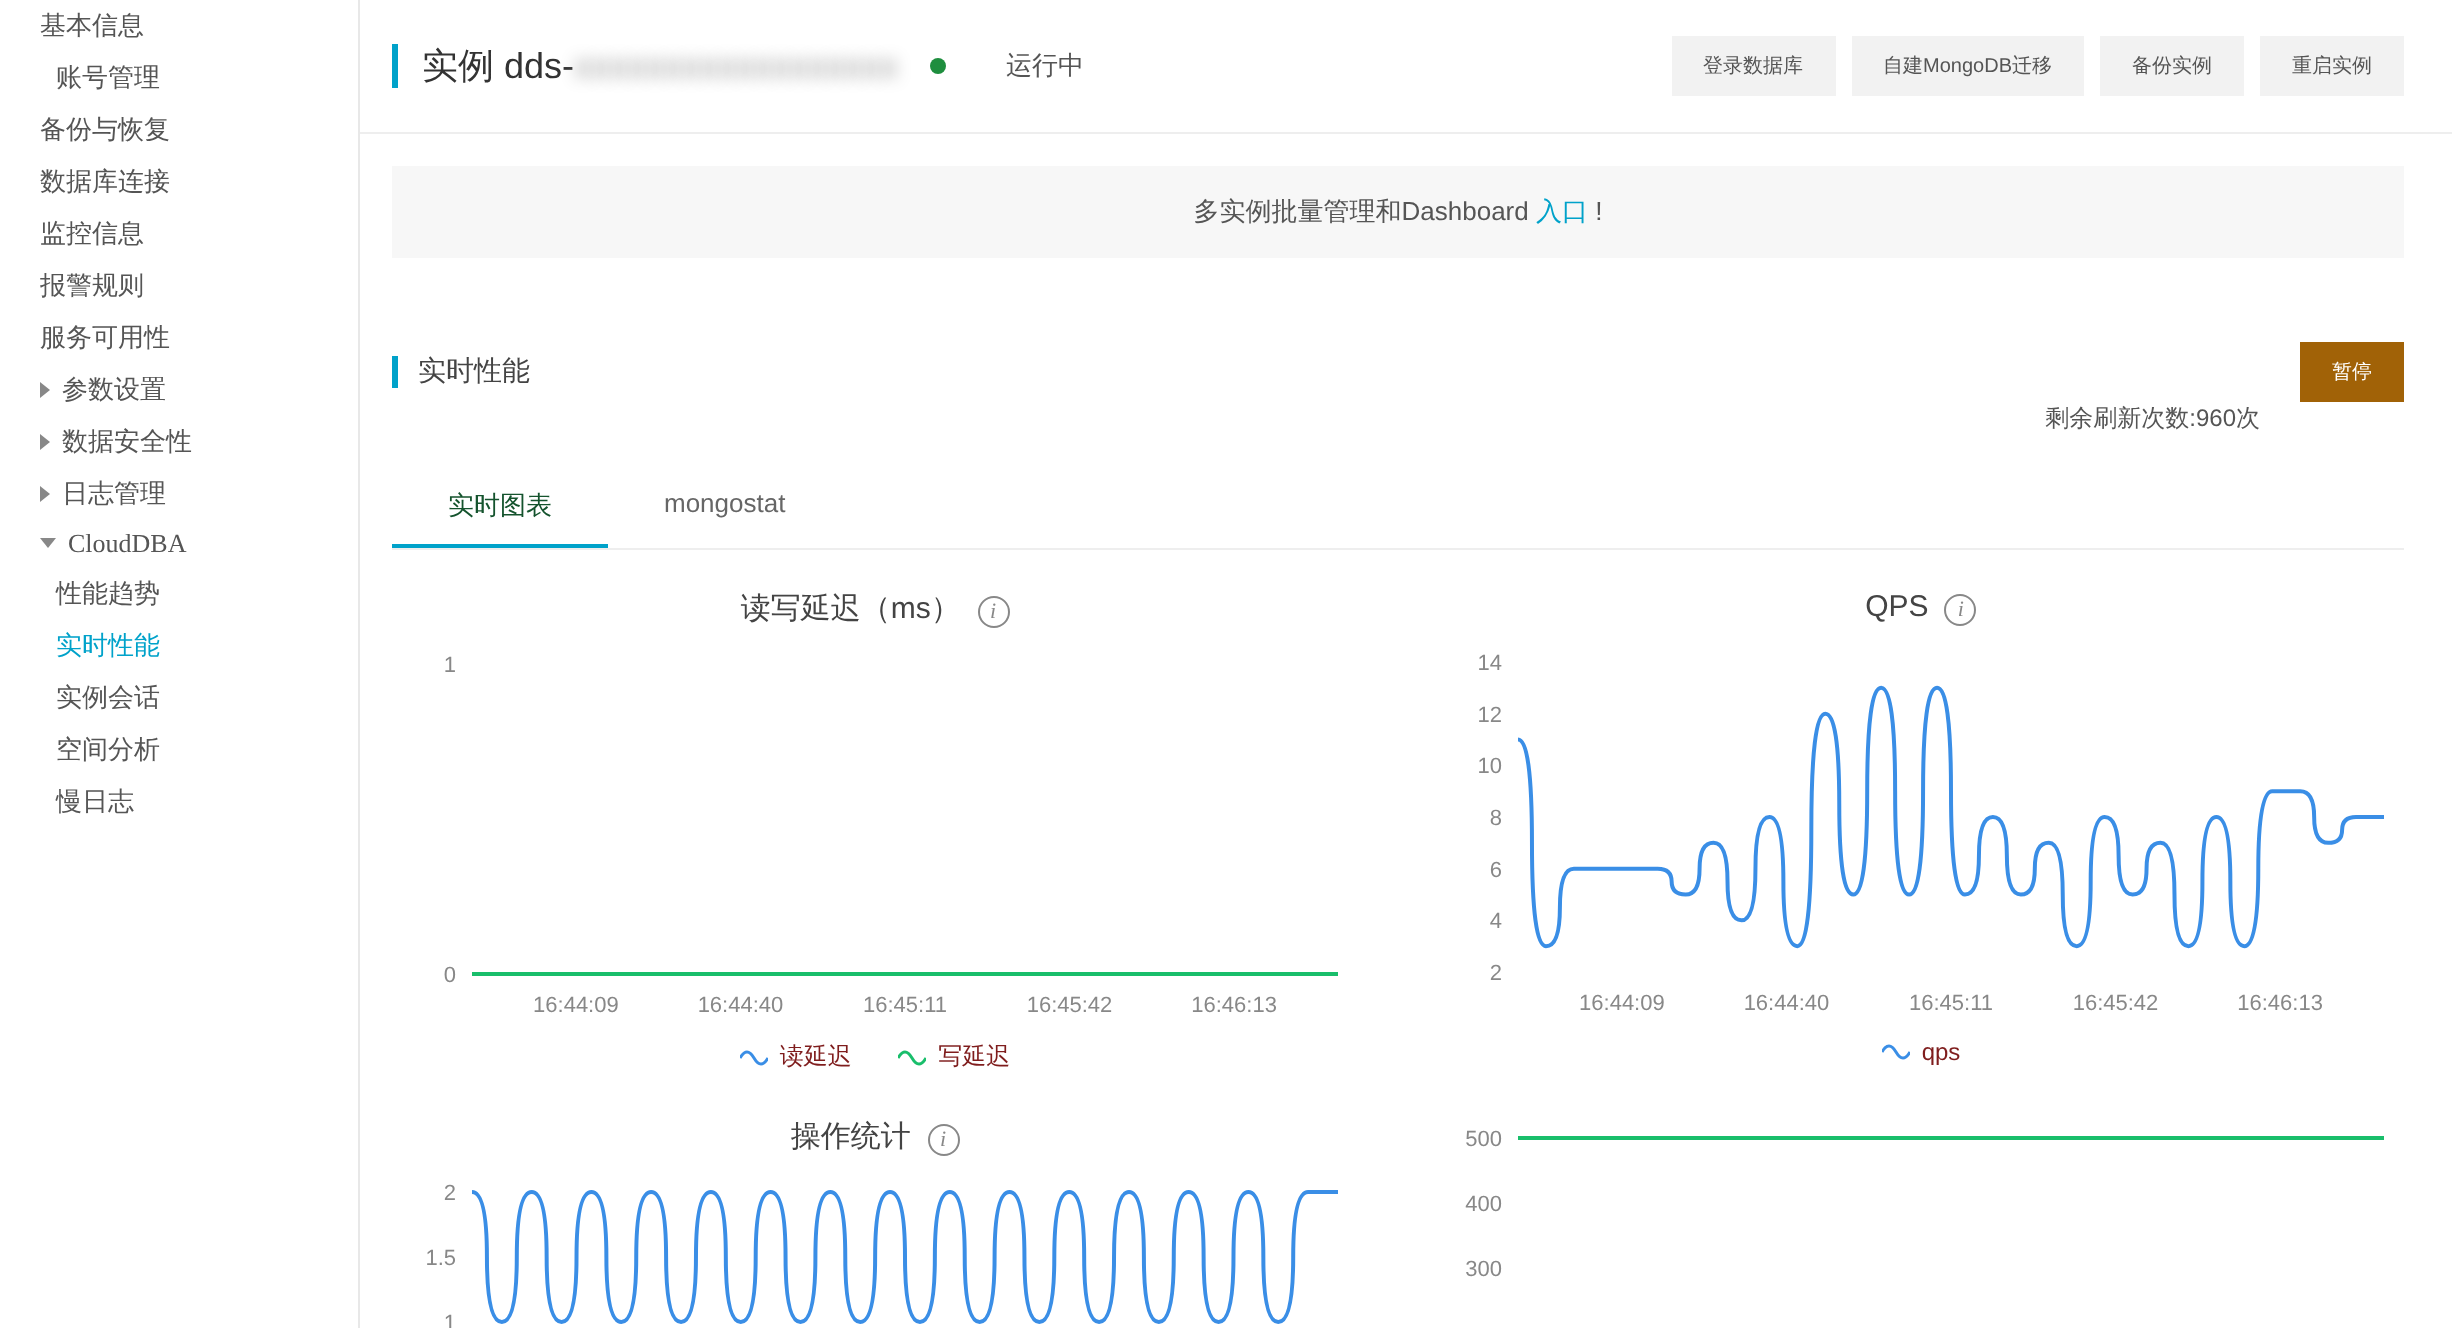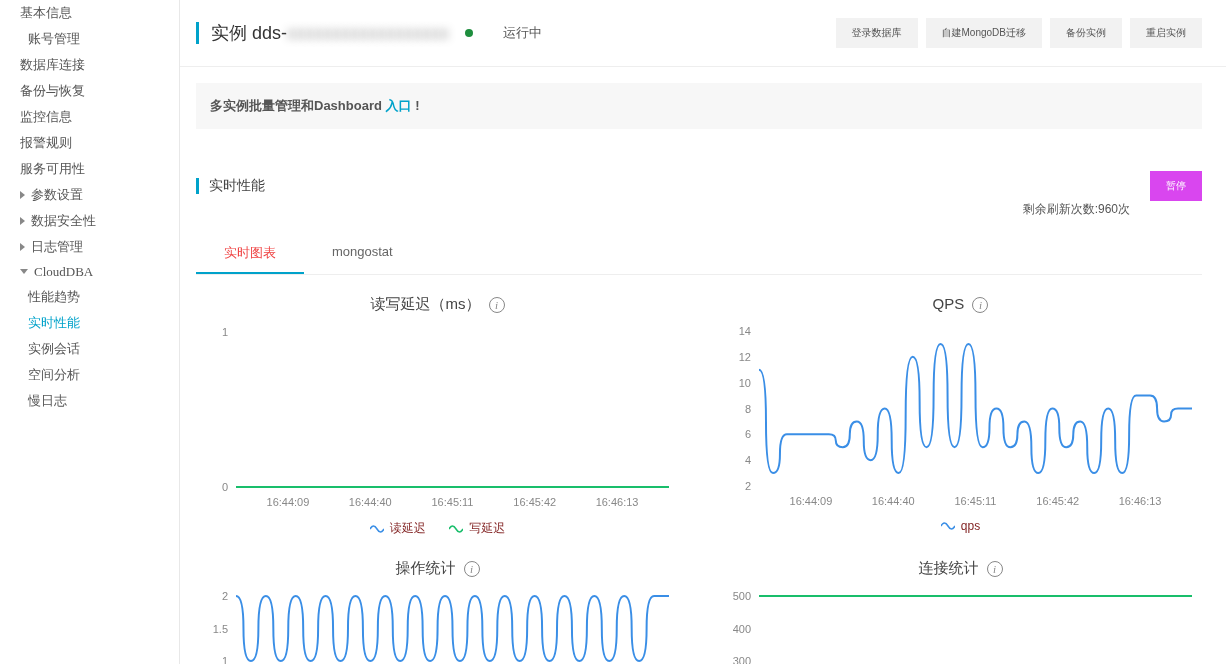--- a/index.html
+++ b/index.html
@@ -13,32 +13,32 @@
 .sidebar-sub { padding-left: 28px; }
 .main { flex: 1; overflow-y: auto; background: #fff; }
 .header { display: flex; align-items: center; padding: 18px 24px 18px 16px; border-bottom: 1px solid #eee; }
 .header-title-wrap { display: flex; align-items: center; flex: 1; }
 .vbar { width: 3px; height: 22px; background: #00a2ca; margin-right: 12px; }
 .header-title { font-size: 18px; color: #333; }
 .blur { color: transparent; text-shadow: 0 0 8px #999; user-select: none; }
 .status-dot { display: inline-block; width: 8px; height: 8px; border-radius: 50%; background: #1e8e3e; margin: 0 6px 0 16px; }
 .status-text { color: #555; font-size: 13px; margin-left: 24px; }
 .btn { background: #f2f2f2; border: none; color: #555; padding: 8px 16px; margin-left: 8px; cursor: pointer; font-size: 10px; }
-.btn-primary { background: #d946ef; color: #fff; }
-.banner { margin: 16px 24px 0 16px; background: #f7f7f7; padding: 14px; text-align: left; color: #555; font-weight: bold; }
+.btn-primary { background: #a16207; color: #fff; }
+.banner { margin: 16px 24px 0 16px; background: #f7f7f7; padding: 14px; text-align: center; color: #555; }
 .banner a { color: #00a2ca; text-decoration: none; }
 .section { margin: 24px 24px 0 16px; }
 .section-head { display: flex; align-items: center; }
 .section-title-wrap { display: flex; align-items: center; flex: 1; }
 .vbar-sm { width: 3px; height: 16px; background: #00a2ca; margin-right: 10px; }
 .section-title { font-size: 14px; color: #444; }
 .refresh-text { color: #555; font-size: 12px; margin-right: 12px; margin-top: 48px; }
 .tabs { display: flex; border-bottom: 1px solid #eee; margin: 16px 24px 0 16px; }
 .tab { padding: 10px 28px; color: #666; cursor: pointer; border-bottom: 2px solid transparent; }
-.tab.active { color: #ef4444; border-bottom-color: #00a2ca; }
+.tab.active { color: #14532d; border-bottom-color: #00a2ca; }
 .charts { display: grid; grid-template-columns: 1fr 1fr; gap: 22px 40px; padding: 20px 24px 0 16px; }
 .chart { }
 .chart-title { text-align: center; font-size: 15px; color: #444; font-weight: 500; margin-bottom: 8px; }
 .info-icon { display: inline-flex; width: 16px; height: 16px; border: 1px solid #888; border-radius: 50%; align-items: center; justify-content: center; font-size: 11px; color: #888; margin-left: 4px; font-style: italic; font-family: serif; }
 .chart-body { position: relative; height: 190px; }
 .chart-body svg { width: 100%; height: 100%; }
 .chart-legend { text-align: center; margin-top: 8px; font-size: 12px; color: #7f1d1d; }
 .leg-item { display: inline-flex; align-items: center; margin: 0 10px; }
 .leg-wave { display: inline-block; width: 14px; height: 8px; margin-right: 6px; }
 .axis-text { font-size: 11px; fill: #888; }
@@ -48,24 +48,24 @@
 
 <div class="app">
   <div class="sidebar" id="sidebar">
       <div class="sidebar-item">
         <span>基本信息</span>
       </div>
       <div class="sidebar-item sidebar-sub">
         <span>账号管理</span>
       </div>
       <div class="sidebar-item">
+        <span>备份与恢复</span>
+      </div>
+      <div class="sidebar-item">
         <span>数据库连接</span>
-      </div>
-      <div class="sidebar-item">
-        <span>备份与恢复</span>
       </div>
       <div class="sidebar-item">
         <span>监控信息</span>
       </div>
       <div class="sidebar-item">
         <span>报警规则</span>
       </div>
       <div class="sidebar-item">
         <span>服务可用性</span>
       </div>
@@ -208,24 +208,20 @@
         </div>
         <div class="chart-body" style="height:80px"><svg id="chart-ops" viewBox="0 0 483 80">
               <text x="32" y="79" text-anchor="end" class="axis-text">1</text>
               <text x="32" y="46.5" text-anchor="end" class="axis-text">1.5</text>
               <text x="32" y="14" text-anchor="end" class="axis-text">2</text>
               <path d="M 40 10 Q 47.46551724137931 10 47.46551724137931 42.5 Q 47.46551724137931 75 54.93103448275862 75 Q 62.39655172413793 75 62.39655172413793 42.5 Q 62.39655172413793 10 69.86206896551724 10 Q 77.32758620689656 10 77.32758620689656 42.5 Q 77.32758620689656 75 84.79310344827587 75 Q 92.25862068965517 75 92.25862068965517 42.5 Q 92.25862068965517 10 99.72413793103448 10 Q 107.1896551724138 10 107.1896551724138 42.5 Q 107.1896551724138 75 114.65517241379311 75 Q 122.12068965517243 75 122.12068965517243 42.5 Q 122.12068965517243 10 129.58620689655174 10 Q 137.05172413793105 10 137.05172413793105 42.5 Q 137.05172413793105 75 144.51724137931035 75 Q 151.98275862068965 75 151.98275862068965 42.5 Q 151.98275862068965 10 159.44827586206895 10 Q 166.91379310344826 10 166.91379310344826 42.5 Q 166.91379310344826 75 174.3793103448276 75 Q 181.84482758620692 75 181.84482758620692 42.5 Q 181.84482758620692 10 189.31034482758622 10 Q 196.77586206896552 10 196.77586206896552 42.5 Q 196.77586206896552 75 204.24137931034483 75 Q 211.70689655172413 75 211.70689655172413 42.5 Q 211.70689655172413 10 219.17241379310346 10 Q 226.63793103448276 10 226.63793103448276 42.5 Q 226.63793103448276 75 234.10344827586206 75 Q 241.5689655172414 75 241.5689655172414 42.5 Q 241.5689655172414 10 249.0344827586207 10 Q 256.5 10 256.5 42.5 Q 256.5 75 263.9655172413793 75 Q 271.4310344827586 75 271.4310344827586 42.5 Q 271.4310344827586 10 278.8965517241379 10 Q 286.3620689655172 10 286.3620689655172 42.5 Q 286.3620689655172 75 293.8275862068965 75 Q 301.2931034482758 75 301.2931034482758 42.5 Q 301.2931034482758 10 308.7586206896552 10 Q 316.2241379310345 10 316.2241379310345 42.5 Q 316.2241379310345 75 323.6896551724138 75 Q 331.15517241379314 75 331.15517241379314 42.5 Q 331.15517241379314 10 338.62068965517244 10 Q 346.08620689655174 10 346.08620689655174 42.5 Q 346.08620689655174 75 353.55172413793105 75 Q 361.01724137931035 75 361.01724137931035 42.5 Q 361.01724137931035 10 368.48275862068965 10 Q 375.94827586206895 10 375.94827586206895 42.5 Q 375.94827586206895 75 383.4137931034483 75 Q 390.8793103448276 75 390.8793103448276 42.5 Q 390.8793103448276 10 398.3448275862069 10 Q 405.81034482758616 10 405.81034482758616 42.5 Q 405.81034482758616 75 413.27586206896547 75 Q 420.74137931034477 75 420.74137931034477 42.5 Q 420.74137931034477 10 428.2068965517241 10 Q 435.67241379310343 10 435.67241379310343 42.5 Q 435.67241379310343 75 443.13793103448273 75 Q 450.6034482758621 75 450.6034482758621 42.5 Q 450.6034482758621 10 458.0689655172414 10 Q 465.5344827586207 10 465.5344827586207 10 Q 465.5344827586207 10 473 10" stroke="#3a8ee6" stroke-width="2" fill="none"></path>
             </svg></div>
       </div>
 
       <div class="chart">
-        <div class="chart-title">
-          <span>连接统计</span>
-          <span class="info-icon">i</span>
-        </div>
         <div class="chart-body" style="height:80px"><svg id="chart-conn" viewBox="0 0 483 80">
               <text x="32" y="79" text-anchor="end" class="axis-text">300</text>
               <text x="32" y="46.5" text-anchor="end" class="axis-text">400</text>
               <text x="32" y="14" text-anchor="end" class="axis-text">500</text>
               <path d="M 40 10 Q 47.46551724137931 10 47.46551724137931 10 Q 47.46551724137931 10 54.93103448275862 10 Q 62.39655172413793 10 62.39655172413793 10 Q 62.39655172413793 10 69.86206896551724 10 Q 77.32758620689656 10 77.32758620689656 10 Q 77.32758620689656 10 84.79310344827587 10 Q 92.25862068965517 10 92.25862068965517 10 Q 92.25862068965517 10 99.72413793103448 10 Q 107.1896551724138 10 107.1896551724138 10 Q 107.1896551724138 10 114.65517241379311 10 Q 122.12068965517243 10 122.12068965517243 10 Q 122.12068965517243 10 129.58620689655174 10 Q 137.05172413793105 10 137.05172413793105 10 Q 137.05172413793105 10 144.51724137931035 10 Q 151.98275862068965 10 151.98275862068965 10 Q 151.98275862068965 10 159.44827586206895 10 Q 166.91379310344826 10 166.91379310344826 10 Q 166.91379310344826 10 174.3793103448276 10 Q 181.84482758620692 10 181.84482758620692 10 Q 181.84482758620692 10 189.31034482758622 10 Q 196.77586206896552 10 196.77586206896552 10 Q 196.77586206896552 10 204.24137931034483 10 Q 211.70689655172413 10 211.70689655172413 10 Q 211.70689655172413 10 219.17241379310346 10 Q 226.63793103448276 10 226.63793103448276 10 Q 226.63793103448276 10 234.10344827586206 10 Q 241.5689655172414 10 241.5689655172414 10 Q 241.5689655172414 10 249.0344827586207 10 Q 256.5 10 256.5 10 Q 256.5 10 263.9655172413793 10 Q 271.4310344827586 10 271.4310344827586 10 Q 271.4310344827586 10 278.8965517241379 10 Q 286.3620689655172 10 286.3620689655172 10 Q 286.3620689655172 10 293.8275862068965 10 Q 301.2931034482758 10 301.2931034482758 10 Q 301.2931034482758 10 308.7586206896552 10 Q 316.2241379310345 10 316.2241379310345 10 Q 316.2241379310345 10 323.6896551724138 10 Q 331.15517241379314 10 331.15517241379314 10 Q 331.15517241379314 10 338.62068965517244 10 Q 346.08620689655174 10 346.08620689655174 10 Q 346.08620689655174 10 353.55172413793105 10 Q 361.01724137931035 10 361.01724137931035 10 Q 361.01724137931035 10 368.48275862068965 10 Q 375.94827586206895 10 375.94827586206895 10 Q 375.94827586206895 10 383.4137931034483 10 Q 390.8793103448276 10 390.8793103448276 10 Q 390.8793103448276 10 398.3448275862069 10 Q 405.81034482758616 10 405.81034482758616 10 Q 405.81034482758616 10 413.27586206896547 10 Q 420.74137931034477 10 420.74137931034477 10 Q 420.74137931034477 10 428.2068965517241 10 Q 435.67241379310343 10 435.67241379310343 10 Q 435.67241379310343 10 443.13793103448273 10 Q 450.6034482758621 10 450.6034482758621 10 Q 450.6034482758621 10 458.0689655172414 10 Q 465.5344827586207 10 465.5344827586207 10 Q 465.5344827586207 10 473 10" stroke="#19be6b" stroke-width="2" fill="none"></path>
             </svg></div>
       </div>
 
     </div>
   </div>

